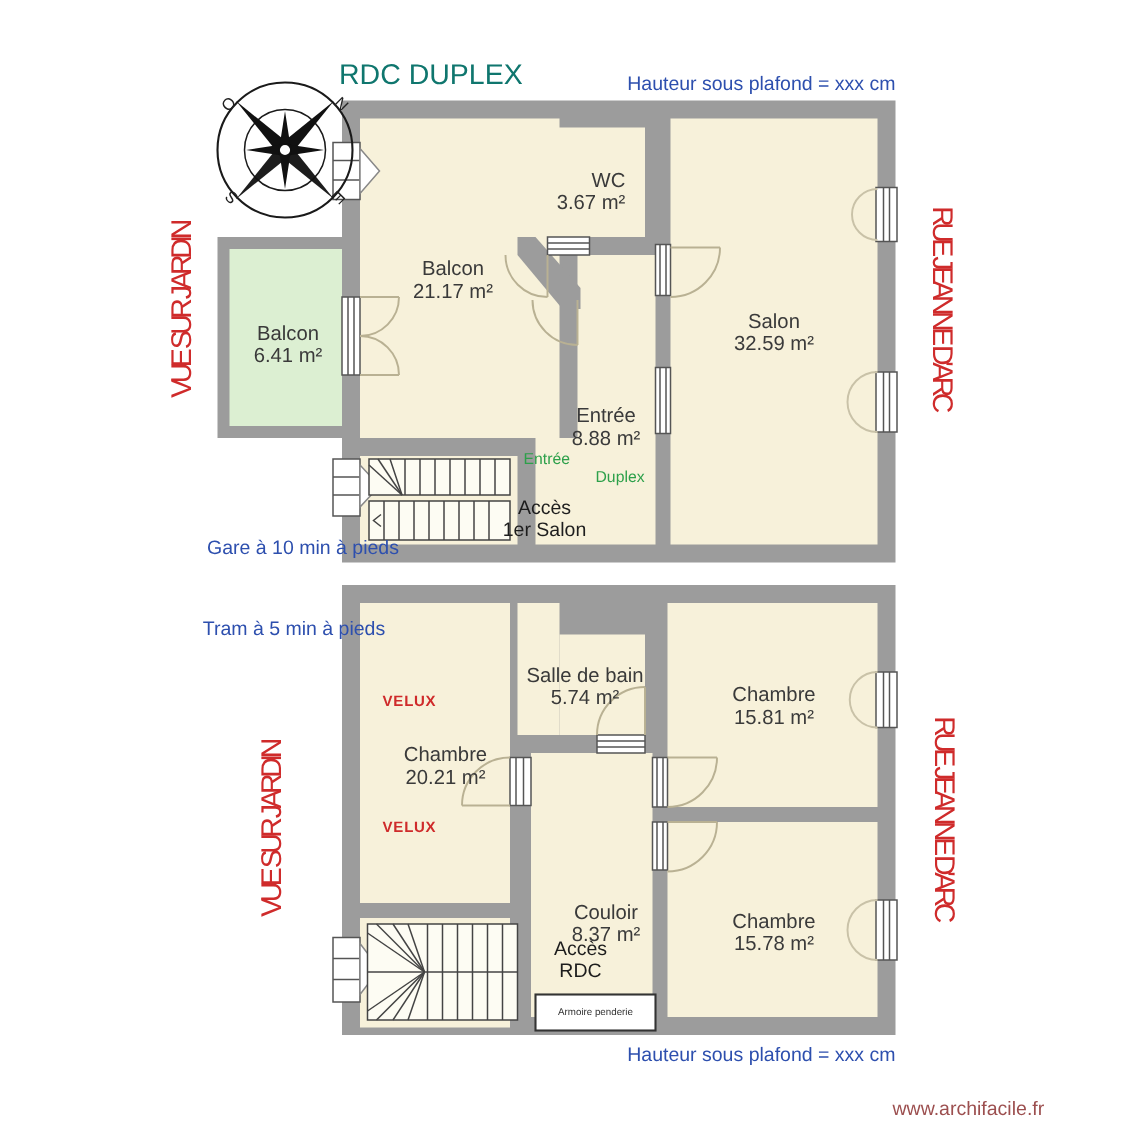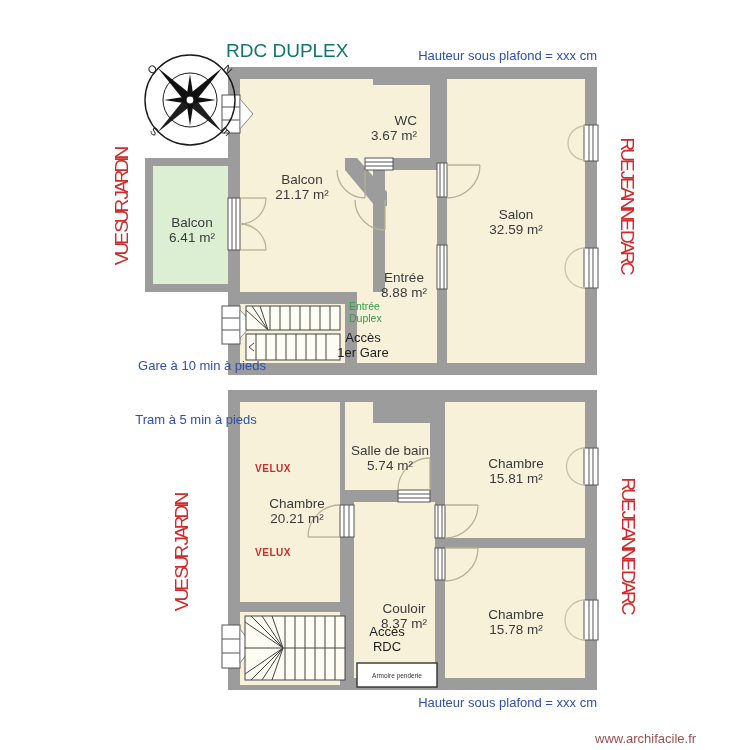--- a/index.html
+++ b/index.html
@@ -252,25 +252,25 @@
   <div class="abs room-label ctr" style="left:192px;top:230px;">
     <span>Balcon</span>
     <span>6.41 m²</span>
   </div>
   <div class="abs room-label ctr" style="left:404px;top:285px;">
     <span>Entrée</span>
     <span>8.88 m²</span>
   </div>
   <div class="abs green-label" style="left:349px;top:301px;">
     <span style="display:block;">Entrée</span>
-    <span style="display:block;">Duplex</span>
+    <span style="display:block;margin-left:48px;">Duplex</span>
   </div>
   <div class="abs small-label ctr" style="left:363px;top:346px;">
     <span style="display:block;">Accès</span>
-    <span style="display:block;">1er Gare</span>
+    <span style="display:block;">1er Salon</span>
   </div>
 
   <div class="abs room-label ctr" style="left:390px;top:458px;">
     <span>Salle de bain</span>
     <span>5.74 m²</span>
   </div>
   <div class="abs room-label ctr" style="left:516px;top:471px;">
     <span>Chambre</span>
     <span>15.81 m²</span>
   </div>

